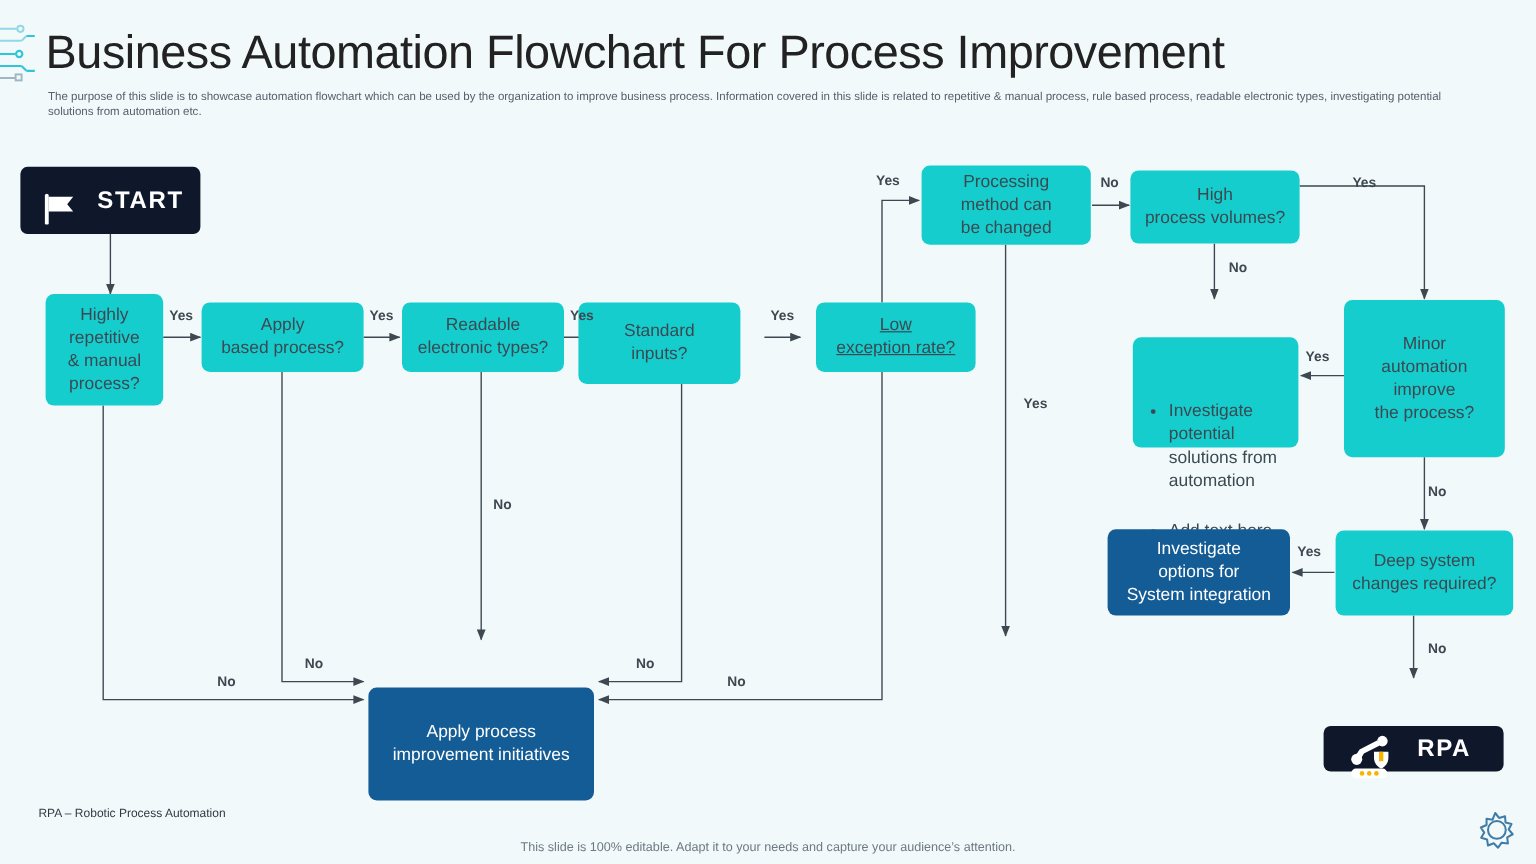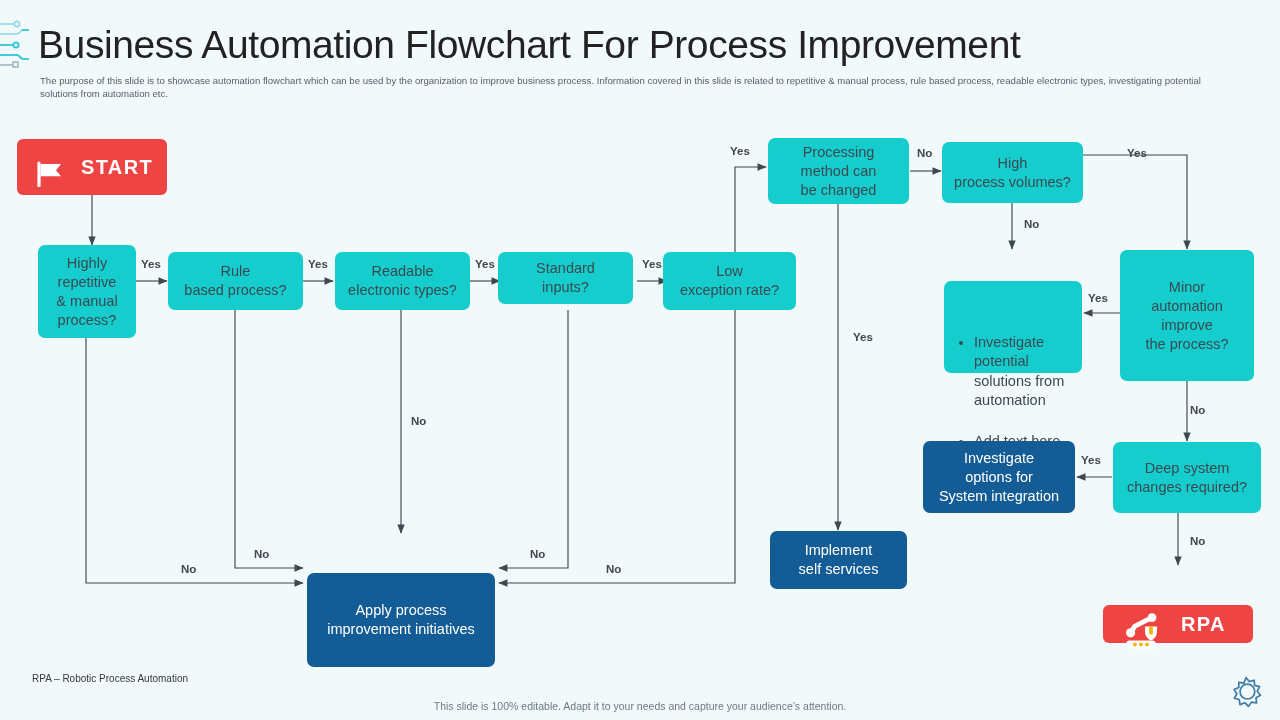--- a/index.html
+++ b/index.html
@@ -72,21 +72,21 @@
   }
   .node.teal {
     background: #16cdcd;
     color: #3a4a52;
   }
   .node.navy {
     background: #145c95;
     color: #ffffff;
   }
   .node.amber {
-    background: #ef4444;
+    background: #0f172a;
     color: #ffffff;
   }
   .node.bullets {
     display: block;
     text-align: left;
     padding: 14px 12px 10px 14px;
   }
   .node.bullets ul {
     margin: 0;
     padding: 0 0 0 16px;
@@ -240,30 +240,30 @@
       </svg>
     </span>
     <span class="term-label">START</span>
   </div>
 
   <div class="node teal" style="left:38px; top:245px; width:98px; height:93px;">Highly
 repetitive
 &amp; manual
 process?</div>
 
-  <div class="node teal" style="left:168px; top:252px; width:135px; height:58px;">Rule
+  <div class="node teal" style="left:168px; top:252px; width:135px; height:58px;">Apply
 based process?</div>
 
   <div class="node teal" style="left:335px; top:252px; width:135px; height:58px;">Readable
 electronic types?</div>
 
-  <div class="node teal" style="left:498px; top:252px; width:135px; height:52px;">Standard
+  <div class="node teal" style="left:482px; top:252px; width:135px; height:68px;">Standard
 inputs?</div>
 
-  <div class="node teal" style="left:663px; top:252px; width:133px; height:58px;">Low
+  <div class="node teal" style="left:680px; top:252px; width:133px; height:58px;text-decoration:underline;">Low
 exception rate?</div>
 
   <div class="node teal" style="left:768px; top:138px; width:141px; height:66px;">Processing
 method can
 be changed</div>
 
   <div class="node teal" style="left:942px; top:142px; width:141px; height:61px;">High
 process volumes?</div>
 
   <div class="node teal bullets" style="left:944px; top:251px; width:138px; height:92px;margin-top:30px;">
@@ -278,22 +278,20 @@
 improve
 the process?</div>
 
   <div class="node teal" style="left:1113px; top:442px; width:148px; height:71px;">Deep system
 changes required?</div>
 
   <div class="node navy" style="left:923px; top:441px; width:152px; height:72px;">Investigate
 options for
 System integration</div>
 
-  <div class="node navy" style="left:770px; top:531px; width:137px; height:58px;">Implement
-self services</div>
 
   <div class="node navy" style="left:307px; top:534px; width:188px; height:94px;margin-top:39px;">Apply process
 improvement initiatives</div>
 
   <div class="node amber terminal" style="left:1103px; top:568px; width:150px; height:38px; justify-content:flex-start; margin-top:37px;">
     <span class="term-icon">
       <svg width="44" height="38" viewBox="0 0 44 38" fill="none">
         <g fill="#ffffff">
           <circle cx="31" cy="5.6" r="4.4"></circle>
           <path d="M7.5,19.5 L12,12.5 L26.5,5 L28.8,9.2 L15.6,16 L12.2,21.6 Z"></path>

